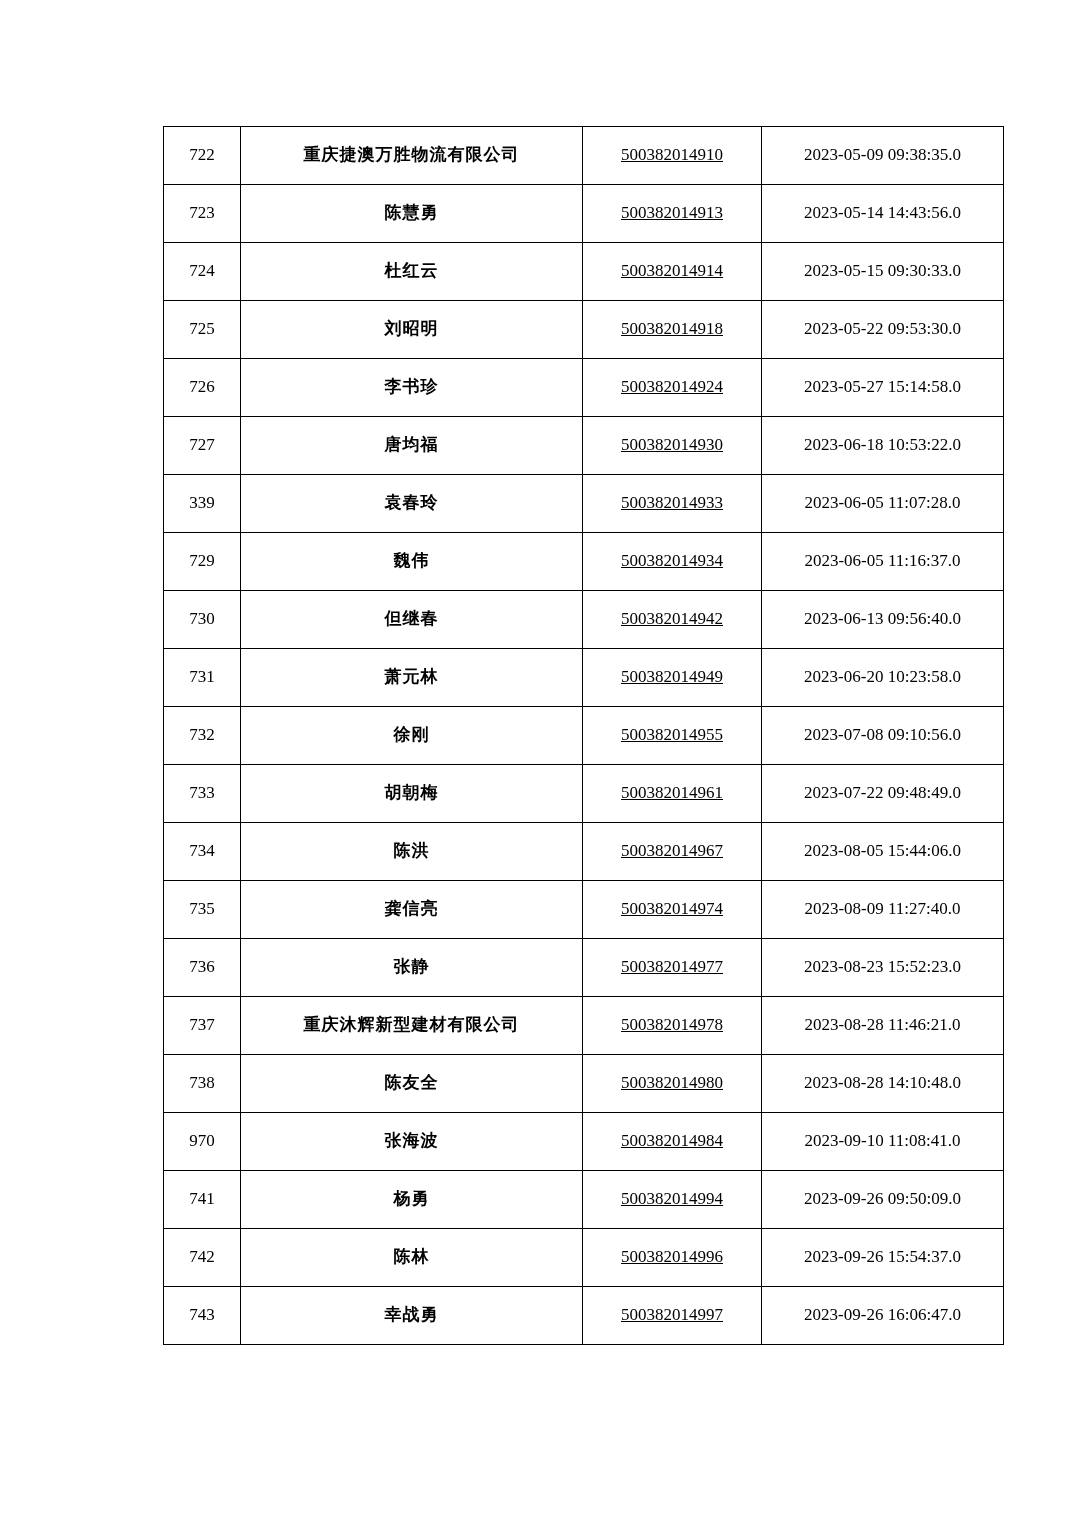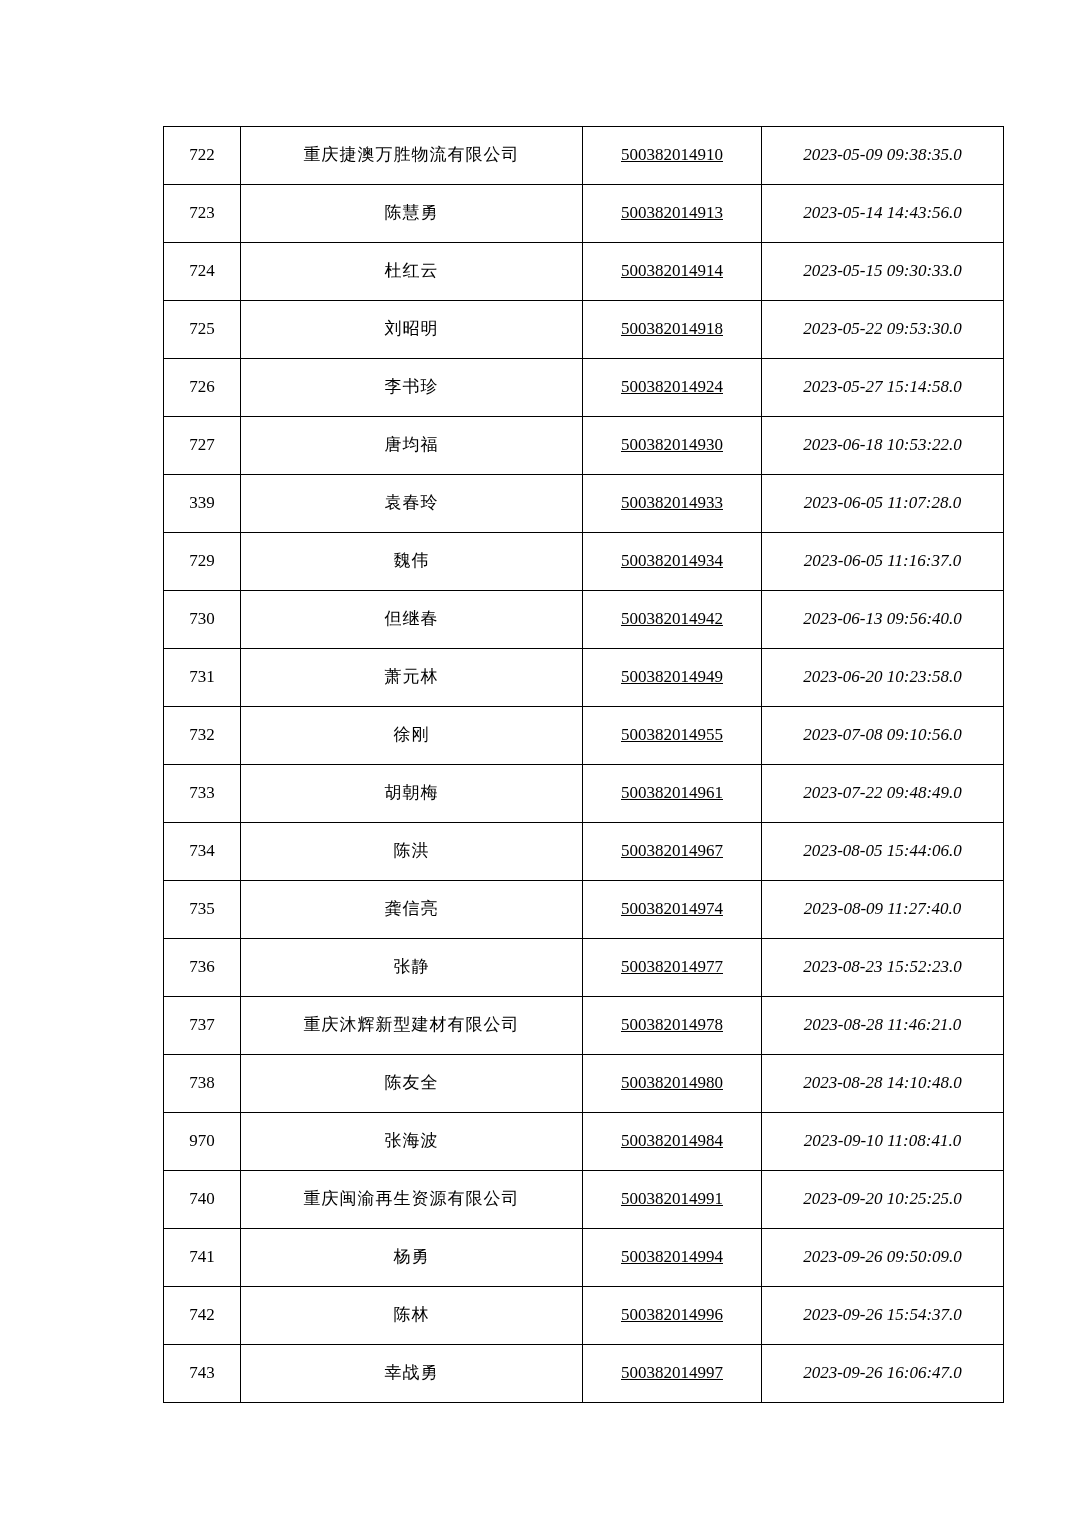--- a/index.html
+++ b/index.html
@@ -41,30 +41,30 @@
     font-family: "Liberation Serif", "DejaVu Serif", serif;
   }
   td.col-index {
     width: 68px;
   }
   td.col-name {
     width: 333px;
     font-family: "DejaVu Sans", sans-serif;
     font-size: 17px;
     letter-spacing: 1px;
+    font-weight: bold;
   }
   td.col-code {
     width: 170px;
     font-size: 17px;
     text-decoration: underline;
   }
   td.col-time {
     width: 233px;
     font-size: 17px;
-    font-style: italic;
   }
 </style>
 </head>
 <body>
 
 <div class="page">
   <div class="table-wrap">
     <table class="records">
       <tbody>
           <tr>
@@ -169,26 +169,20 @@
             <td class="col-code">500382014980</td>
             <td class="col-time">2023-08-28 14:10:48.0</td>
           </tr>
           <tr>
             <td class="col-index">970</td>
             <td class="col-name">张海波</td>
             <td class="col-code">500382014984</td>
             <td class="col-time">2023-09-10 11:08:41.0</td>
           </tr>
           <tr>
-            <td class="col-index">740</td>
-            <td class="col-name">重庆闽渝再生资源有限公司</td>
-            <td class="col-code">500382014991</td>
-            <td class="col-time">2023-09-20 10:25:25.0</td>
-          </tr>
-          <tr>
             <td class="col-index">741</td>
             <td class="col-name">杨勇</td>
             <td class="col-code">500382014994</td>
             <td class="col-time">2023-09-26 09:50:09.0</td>
           </tr>
           <tr>
             <td class="col-index">742</td>
             <td class="col-name">陈林</td>
             <td class="col-code">500382014996</td>
             <td class="col-time">2023-09-26 15:54:37.0</td>

